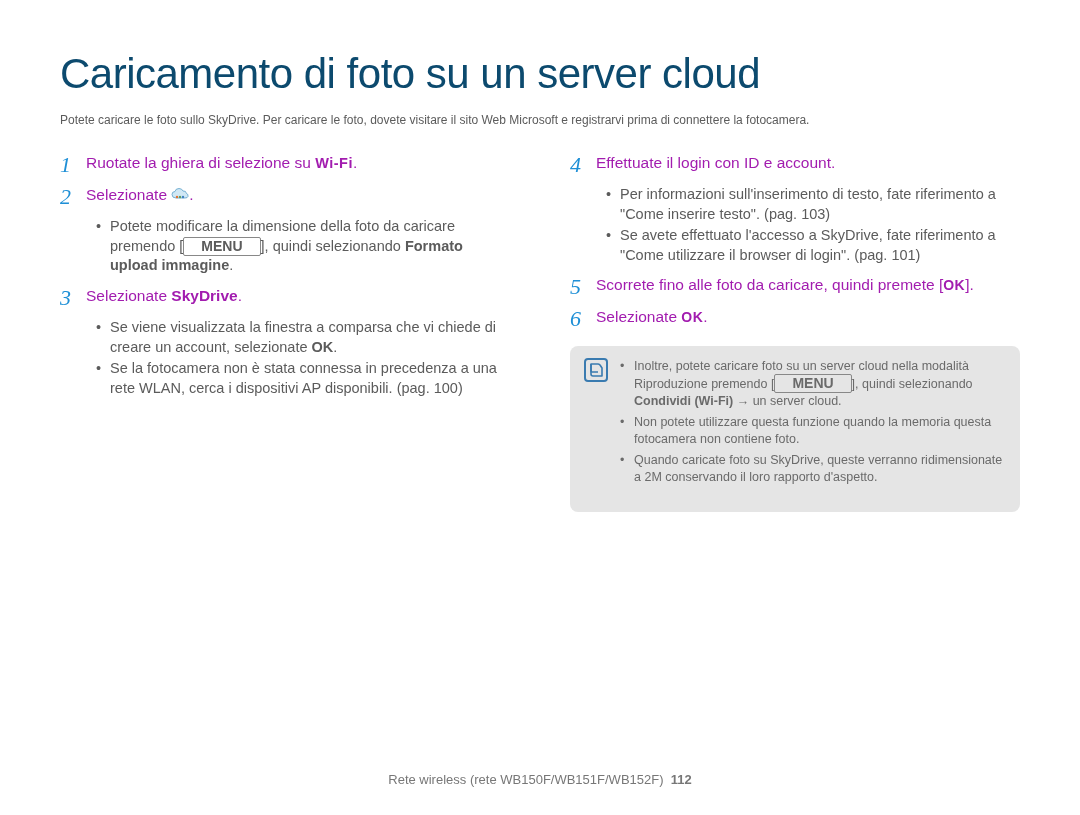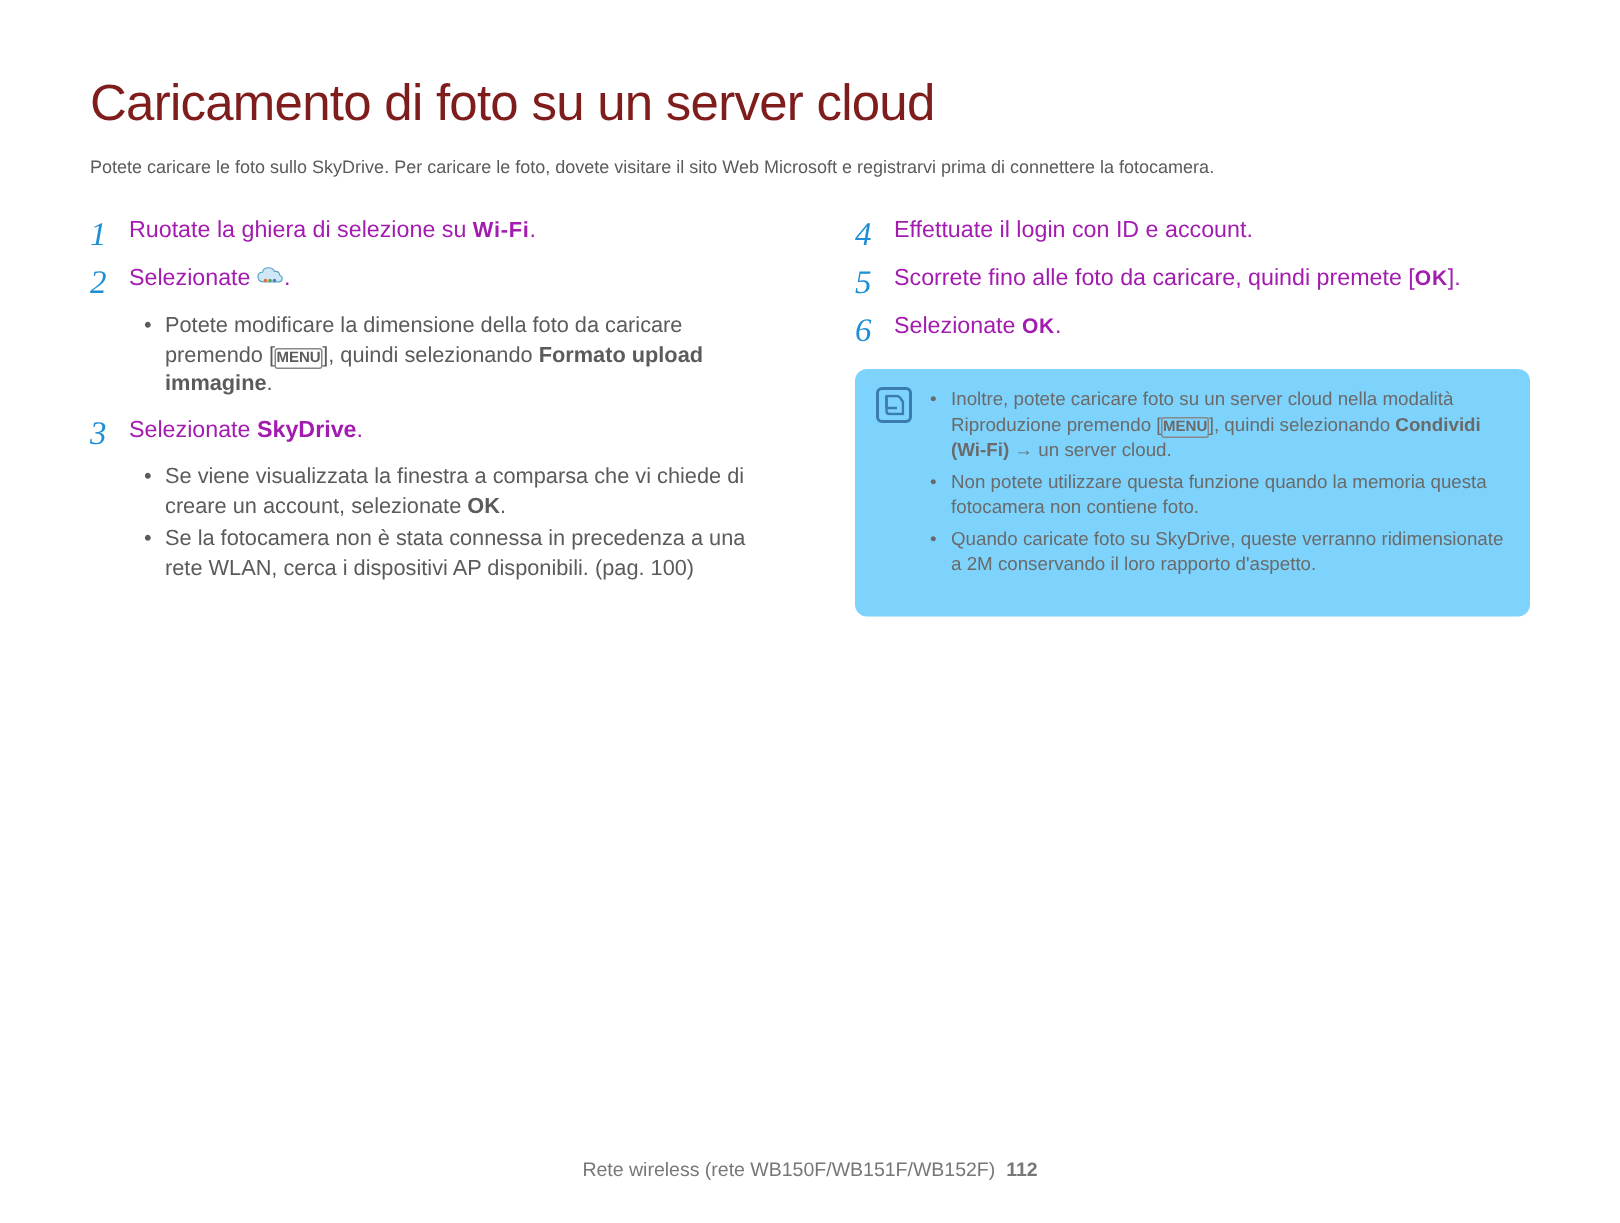--- a/index.html
+++ b/index.html
@@ -1,32 +1,32 @@
 <!DOCTYPE html>
 <html><head>
 <meta charset="utf-8">
 <style>
   * { box-sizing: border-box; margin: 0; padding: 0; }
   html, body { width: 1080px; height: 815px; background: #ffffff; font-family: Arial, Helvetica, sans-serif; color: #4a4a4a; }
   .page { padding: 50px 60px 0 60px; position: relative; height: 100%; }
-  h1 { font-family: Arial, Helvetica, sans-serif; font-weight: 400; color: #7f1d1d; font-size: 34px; letter-spacing: -0.5px; margin-bottom: 14px; }
+  h1 { font-family: Arial, Helvetica, sans-serif; font-weight: 400; color: #0c4a6e; font-size: 42px; letter-spacing: -0.5px; margin-bottom: 14px; }
   .intro { font-size: 12px; line-height: 1.4; color: #5b5b5b; margin-bottom: 24px; }
   .columns { display: flex; gap: 60px; }
   .col { flex: 1; }
   .step { display: flex; align-items: flex-start; margin-bottom: 8px; }
   .step .num { font-family: Georgia, "Times New Roman", serif; font-style: italic; color: #1e8fd6; font-size: 22px; width: 26px; flex-shrink: 0; line-height: 1.1; }
   .step .txt { font-size: 15.5px; color: #a21caf; line-height: 1.35; }
   .bold { font-weight: 700; }
   .wifi-label { border: 0; font-family: Arial, sans-serif; font-weight: 700; font-size: 14.5px; letter-spacing: 0.5px; }
-  .menu-label { border: 1px solid #888; font-family: Arial, sans-serif; font-weight: 700; font-size: 10px; padding: 0 0; border-radius: 2px; display: inline-block; line-height: 1.2; }
+  .menu-label { border: 1px solid #888; font-family: Arial, sans-serif; font-weight: 700; font-size: 14px; padding: 0 17px; border-radius: 2px; display: inline-block; line-height: 1.2; }
   .ok-label { font-family: Arial, sans-serif; font-weight: 700; font-size: 14px; letter-spacing: 0.5px; }
   ul { list-style: none; margin-left: 36px; margin-bottom: 10px; }
   ul li { position: relative; padding-left: 14px; font-size: 14.5px; color: #5b5b5b; line-height: 1.35; margin-bottom: 2px; }
   ul li::before { content: "•"; position: absolute; left: 0; top: 0; }
-  .note-box { background: #7dd3fc; border-radius: 8px; padding: 12px 14px; display: flex; gap: 12px; margin-top: 14px; }
+  .note-box { background: #e5e5e5; border-radius: 8px; padding: 12px 14px; display: flex; gap: 12px; margin-top: 14px; }
   .note-icon { width: 24px; height: 24px; border: 2px solid #3a7bb0; border-radius: 4px; flex-shrink: 0; display: flex; align-items: center; justify-content: center; position: relative; }
   .note-icon svg { width: 14px; height: 14px; }
   .note-box ul { margin-left: 0; }
   .note-box ul li { font-size: 12.5px; color: #6a6a6a; line-height: 1.35; margin-bottom: 4px; }
   .footer { position: absolute; bottom: 28px; left: 0; right: 0; text-align: center; font-size: 13px; color: #777; }
   .cloud-icon { display: inline-block; width: 18px; height: 12px; position: relative; vertical-align: -1px; }
   .cloud-icon svg { width: 18px; height: 14px; }
 </style>
 </head>
 <body>
@@ -76,20 +76,24 @@
         <li>Se la fotocamera non è stata connessa in precedenza a una rete WLAN, cerca i dispositivi AP disponibili. (pag. 100)</li>
       </ul>
     </div>
 
     <div class="col">
 
       <div class="step">
         <span class="num">4</span>
         <span class="txt">Effettuate il login con ID e account.</span>
       </div>
+      <ul>
+        <li>Per informazioni sull'inserimento di testo, fate riferimento a "Come inserire testo". (pag. 103)</li>
+        <li>Se avete effettuato l'accesso a SkyDrive, fate riferimento a "Come utilizzare il browser di login". (pag. 101)</li>
+      </ul>
 
       <div class="step">
         <span class="num">5</span>
         <span class="txt">
           <span>Scorrete fino alle foto da caricare, quindi premete [</span><span class="ok-label">OK</span><span>].</span>
         </span>
       </div>
 
       <div class="step">
         <span class="num">6</span>

